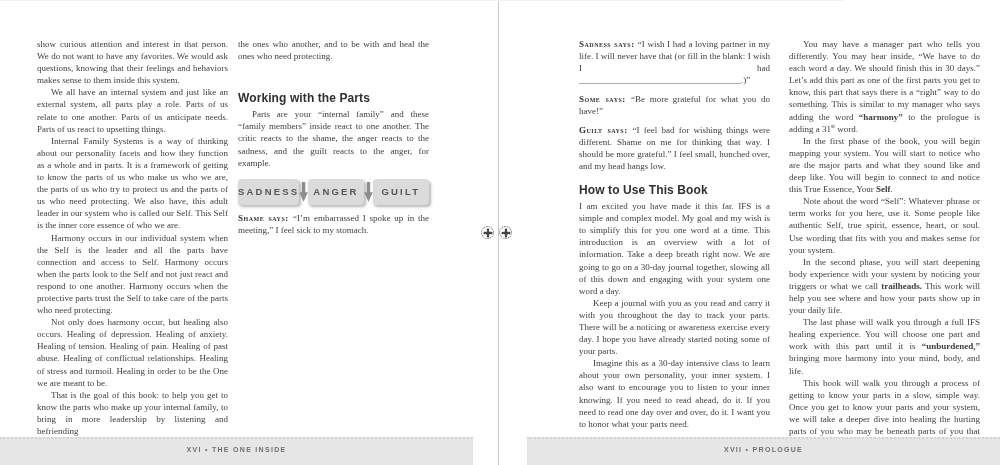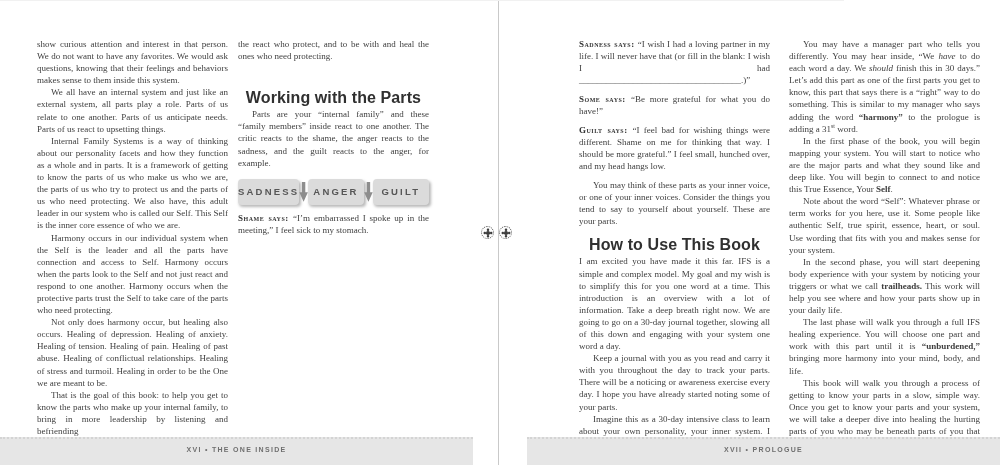--- a/index.html
+++ b/index.html
@@ -31,28 +31,28 @@
   .page-left .content { left: 37px; gap: 10px; }
   .page-right .content { left: 79px; gap: 19px; }
   .col { width: 191px; font-size: 9px; line-height: 12.1px; text-align: justify; }
 
   p { margin: 0; }
   p.ind { text-indent: 14px; }
   .says { margin-top: 6.5px; }
   .gap-top { margin-top: 7px; }
 
   .sc { font-variant: small-caps; font-variant-caps: small-caps; font-weight: bold; letter-spacing: 0.5px; color: #343434; }
-  .i { font-style: italic; }
+  .i { }
   .b { font-weight: bold; }
   .sup { vertical-align: super; font-size: 6px; line-height: 0; }
 
   h2.section-heading {
     font-family: "Liberation Sans", sans-serif;
-    font-size: 16px; font-weight: bold; color: #303030;
-    letter-spacing: 0.1px; text-align: center;
+    font-size: 12px; font-weight: bold; color: #303030;
+    letter-spacing: 0.1px; text-align: left;
   }
   .h-working { margin: 30px 0 4px 0; }
   .h-howto { margin: 12px 0 4px 0; }
 
   
   .diagram { margin: 9px 0 3px 0; display: flex; align-items: center; }
   .dbox {
     width: 112px; height: 26px; background: #dbdbdb; border-radius: 4px;
     box-shadow: 1.5px 2px 3px rgba(0,0,0,0.28);
     display: flex; align-items: center; justify-content: center;
@@ -86,21 +86,21 @@
     <div class="content">
       <div class="col">
         <p>show curious attention and interest in that person. We do not want to have any favorites. We would ask questions, knowing that their feelings and behaviors makes sense to them inside this system.</p>
         <p class="ind">We all have an internal system and just like an external system, all parts play a role. Parts of us relate to one another. Parts of us anticipate needs. Parts of us react to upsetting things.</p>
         <p class="ind">Internal Family Systems is a way of thinking about our personality facets and how they function as a whole and in parts. It is a framework of getting to know the parts of us who make us who we are, the parts of us who try to protect us and the parts of us who need protecting. We also have, this adult leader in our system who is called our Self. This Self is the inner core essence of who we are.</p>
         <p class="ind">Harmony occurs in our individual system when the Self is the leader and all the parts have connection and access to Self. Harmony occurs when the parts look to the Self and not just react and respond to one another. Harmony occurs when the protective parts trust the Self to take care of the parts who need protecting.</p>
         <p class="ind">Not only does harmony occur, but healing also occurs. Healing of depression. Healing of anxiety. Healing of tension. Healing of pain. Healing of past abuse. Healing of conflictual relationships. Healing of stress and turmoil. Healing in order to be the One we are meant to be.</p>
         <p class="ind">That is the goal of this book: to help you get to know the parts who make up your internal family, to bring in more leadership by listening and befriending</p>
       </div>
       <div class="col">
-        <p>the react who protect, and to be with and heal the ones who need protecting.</p>
+        <p>the ones who another, and to be with and heal the ones who need protecting.</p>
         <h2 class="section-heading h-working">Working with the Parts</h2>
         <p class="ind">Parts are your “internal family” and these “family members” inside react to one another. The critic reacts to the shame, the anger reacts to the sadness, and the guilt reacts to the anger, for example.</p>
 
         <div class="diagram">
           <div class="dbox">SADNESS</div>
           <div class="darrow"></div>
           <div class="dbox">ANGER</div>
           <div class="darrow"></div>
           <div class="dbox">GUILT</div>
         </div>
@@ -112,21 +112,20 @@
       <div class="footer-text">XVI  •  THE ONE INSIDE</div>
     </div>
   </div>
 
   <div class="page page-right">
     <div class="content">
       <div class="col">
         <p><span class="sc">Sadness says: </span><span>“I wish I had a loving partner in my life. I will never have that (or fill in the blank: I wish I had ____________________________________.)”</span></p>
         <p class="says"><span class="sc">Some says: </span><span>“Be more grateful for what you do have!”</span></p>
         <p class="says"><span class="sc">Guilt says: </span><span>“I feel bad for wishing things were different. Shame on me for thinking that way. I should be more grateful.” I feel small, hunched over, and my head hangs low.</span></p>
-        <p class="ind gap-top">You may think of these parts as your inner voice, or one of your inner voices. Consider the things you tend to say to yourself about yourself. These are your parts.</p>
         <h2 class="section-heading h-howto">How to Use This Book</h2>
         <p>I am excited you have made it this far. IFS is a simple and complex model. My goal and my wish is to simplify this for you one word at a time. This introduction is an overview with a lot of information. Take a deep breath right now. We are going to go on a 30-day journal together, slowing all of this down and engaging with your system one word a day.</p>
         <p class="ind">Keep a journal with you as you read and carry it with you throughout the day to track your parts. There will be a noticing or awareness exercise every day. I hope you have already started noting some of your parts.</p>
         <p class="ind">Imagine this as a 30-day intensive class to learn about your own personality, your inner system. I also want to encourage you to listen to your inner knowing. If you need to read ahead, do it. If you need to read one day over and over, do it. I want you to honor what your parts need.</p>
       </div>
       <div class="col">
         <p class="ind"><span>You may have a manager part who tells you differently. You may hear inside, “We </span><span class="i">have</span><span> to do each word a day. We </span><span class="i">should</span><span> finish this in 30 days.” Let’s add this part as one of the first parts you get to know, this part that says there is a “right” way to do something. This is similar to my manager who says adding the word </span><span class="b">“harmony”</span><span> to the prologue is adding a 31</span><span class="sup">st</span><span> word.</span></p>
         <p class="ind"><span>In the first phase of the book, you will begin mapping your system. You will start to notice who are the major parts and what they sound like and deep like. You will begin to connect to and notice this True Essence, Your </span><span class="b">Self</span><span>.</span></p>
         <p class="ind">Note about the word “Self”: Whatever phrase or term works for you here, use it. Some people like authentic Self, true spirit, essence, heart, or soul. Use wording that fits with you and makes sense for your system.</p>
         <p class="ind"><span>In the second phase, you will start deepening body experience with your system by noticing your triggers or what we call </span><span class="b">trailheads.</span><span> This work will help you see where and how your parts show up in your daily life.</span></p>

